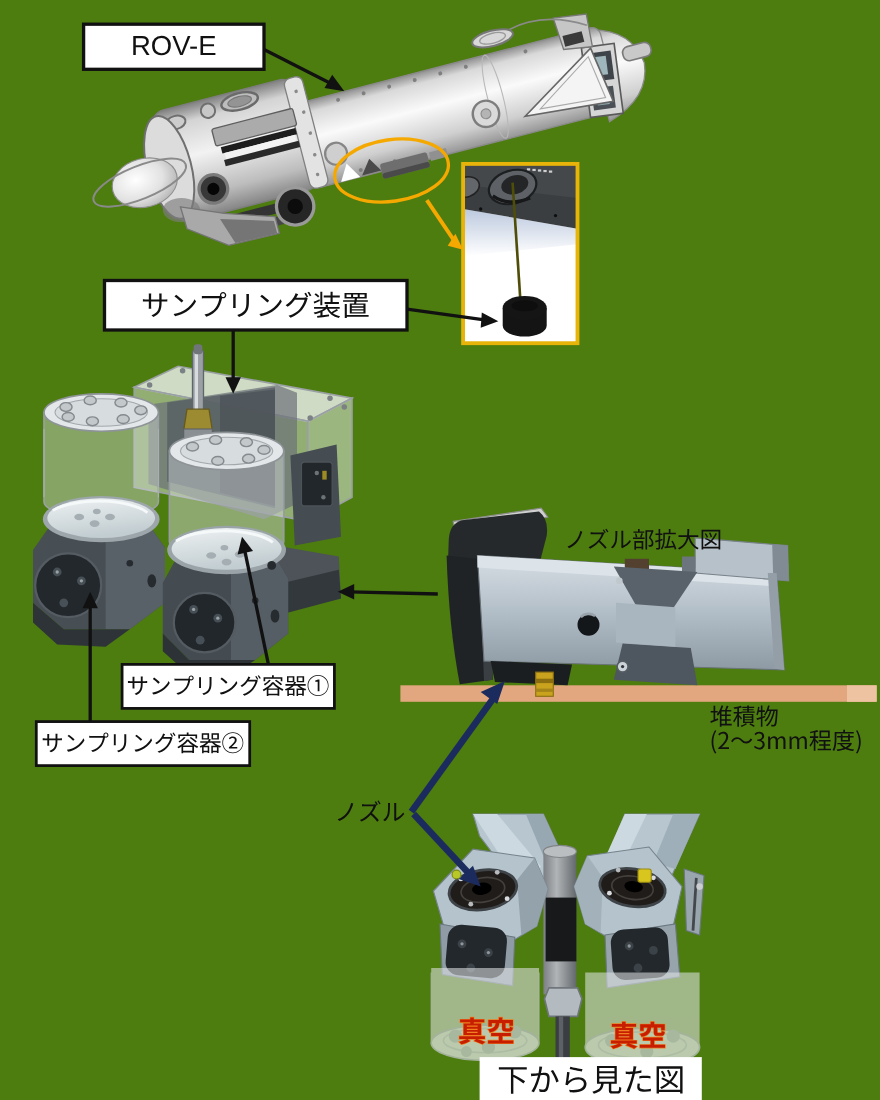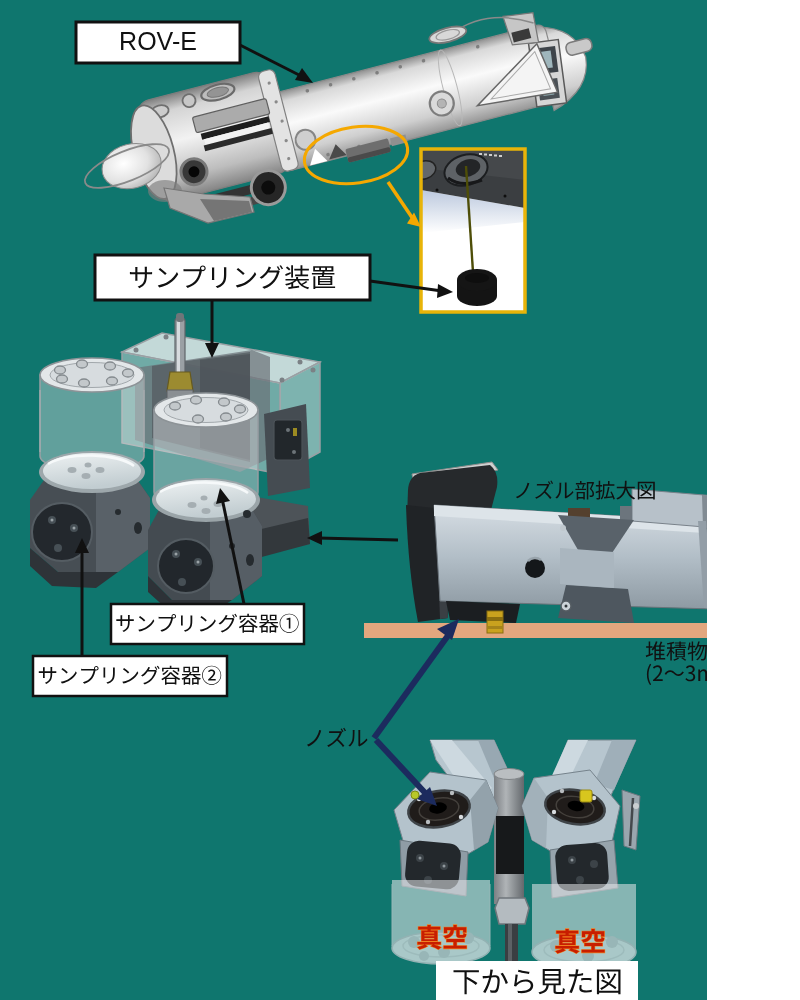--- a/index.html
+++ b/index.html
@@ -1,16 +1,16 @@
 <!DOCTYPE html>
 <html><head>
 <meta charset="utf-8">
 <style>
   html,body{margin:0;padding:0;background:#fff;}
-  #page{position:relative;width:707px;height:1000px;background:#0f766e;overflow:hidden;
+  #page{position:relative;width:800px;height:1000px;background:#4d7c0f;overflow:hidden;
         font-family:"Liberation Sans",sans-serif;}
 </style>
 </head>
 <body>
 <div id="page">
 <svg width="800" height="1000" viewBox="0 0 800 1000" xmlns="http://www.w3.org/2000/svg">
 <defs>
   <linearGradient id="cyl" x1="0" y1="0" x2="0" y2="1">
     <stop offset="0" stop-color="#8f8f8f"></stop>
     <stop offset="0.13" stop-color="#d9d9d9"></stop>

